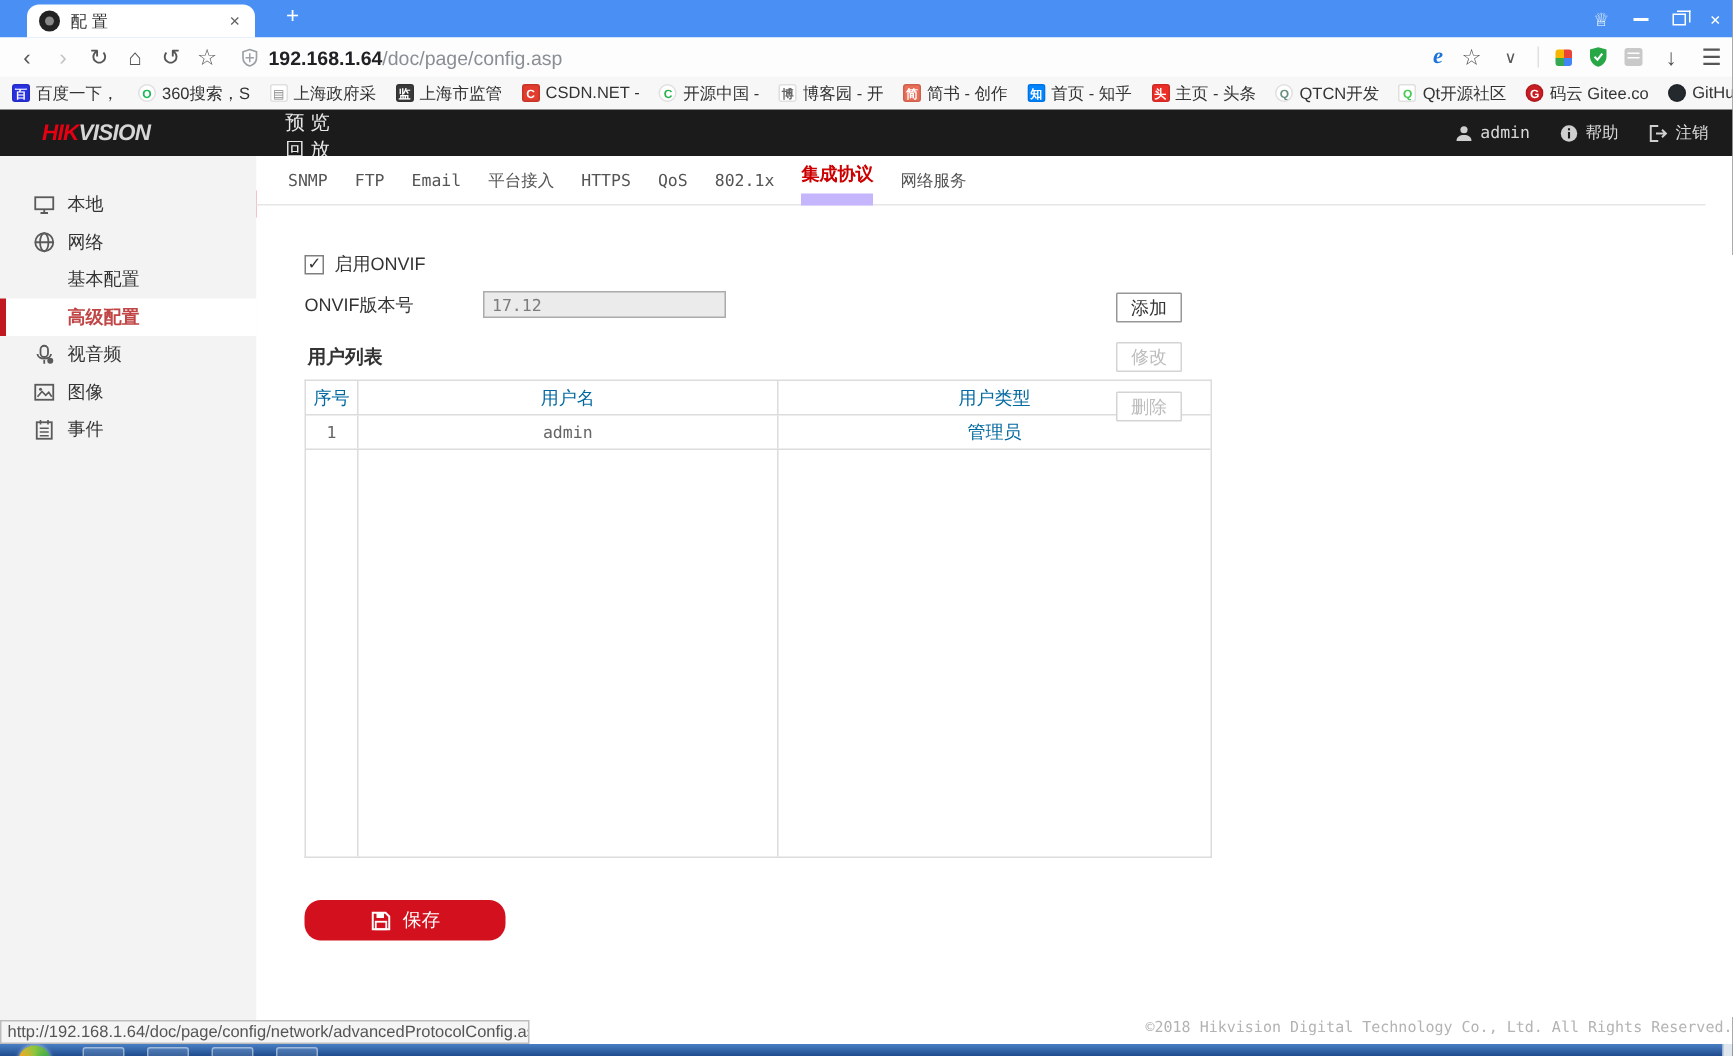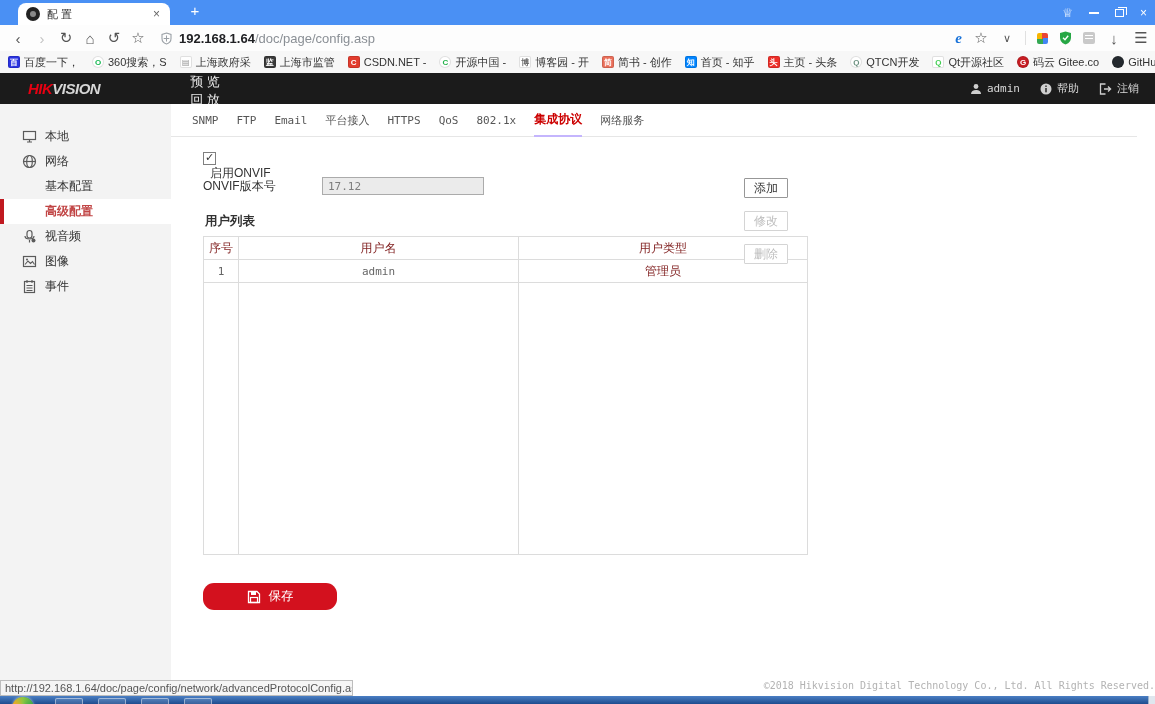--- a/index.html
+++ b/index.html
@@ -75,26 +75,26 @@
   .sb-item .sb-ic { width:15px; height:15px; margin-right:8px; display:flex; flex:none; }
   .sb-item.sub { padding-left:45px; }
   .sb-item.selected { background:#fff; border-left:4px solid #c01920; padding-left:41px;
                       color:#c14545; font-weight:bold; }
   .content { flex:1; background:#fff; position:relative; }
 
   
   .ctabs { display:flex; align-items:stretch; height:33px; border-bottom:1px solid #e6e6e6;
            padding-left:21px; margin-right:18px; gap:18px; font-size:11px; color:#555; }
   .ctab { display:flex; align-items:center; font-family:"DejaVu Sans Mono","Liberation Sans",monospace; }
-  .ctab.active { color:#cc0000; font-weight:bold; border-bottom:2px solid #c4b5fd; margin-bottom:-1px;
+  .ctab.active { color:#cc0000; font-weight:bold; border-bottom:8px solid #c4b5fd; margin-bottom:-1px;
                  font-family:"Liberation Sans",sans-serif; font-size:12px; }
 
   .inner { margin-left:32px; }
 
-  .cb-row { margin-top:15px; display:flex; align-items:flex-start; height:15px;flex-direction:column; }
+  .cb-row { margin-top:32px; display:flex; align-items:center; height:15px; }
   .cb { width:13px; height:13px; border:1px solid #7f7f7f; background:#fff; position:relative; flex:none; }
   .cb.checked::after { content:"✓"; position:absolute; left:1px; top:-2px; font-size:11px; color:#333; }
   .cb-label { margin-left:7px; font-size:12px; color:#333; }
 
   .ver-row { margin-top:10px; display:flex; align-items:center; height:18px; }
   .ver-label { width:119px; font-size:12px; color:#333; }
   .ver-input { width:162px; height:18px; background:#ebebeb; border:1px solid #ababab;
                font-size:11px; color:#7d7d7d; display:flex; align-items:center; padding-left:5px;
                font-family:"DejaVu Sans Mono",monospace; }
 
@@ -102,21 +102,21 @@
   .panel { width:605px; margin-top:14px; }
   .panel-head { height:24px; display:flex; align-items:center; }
   .panel-title { font-size:12.5px; font-weight:bold; color:#333; margin-left:2px; }
   .panel-btns { margin-left:auto; margin-right:20px; display:flex; gap:13px;flex-direction:column; }
   .btn { height:20px; padding:0 9px; font-size:12px; background:#fff; border:1px solid #979797;
          border-radius:1px; color:#333; display:flex; align-items:center; }
   .btn.disabled { border-color:#d4d4d4; color:#bdbdbd; }
 
   .utable { border:1px solid #dcdcdc; border-bottom:none; margin-top:3px; }
   .trow { display:flex; height:23px; border-bottom:1px solid #dcdcdc; }
-  .tcell { display:flex; align-items:center; justify-content:center; font-size:12px; color:#7f1d1d;
+  .tcell { display:flex; align-items:center; justify-content:center; font-size:12px; color:#0369a1;
            border-right:1px solid #dcdcdc; }
   .tcell:last-child { border-right:none; }
   .c-idx { width:35px; flex:none; }
   .c-user { width:280px; flex:none; }
   .c-type { flex:1; }
   .cell-mono { font-family:"DejaVu Sans Mono",monospace; font-size:11px; color:#666; }
   .tbody-empty { position:relative; height:272px; border:1px solid #dcdcdc; border-top:none; }
   .vline { position:absolute; top:0; bottom:0; width:1px; background:#dcdcdc; }
 
   .save-btn { margin-top:28px; width:134px; height:27px; background:#d3111e; border:none; border-radius:11px;

